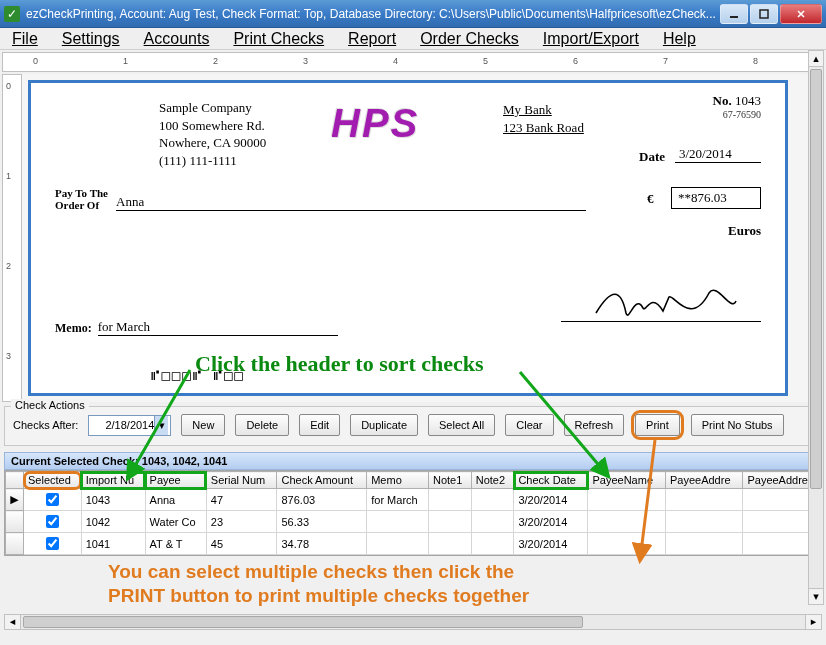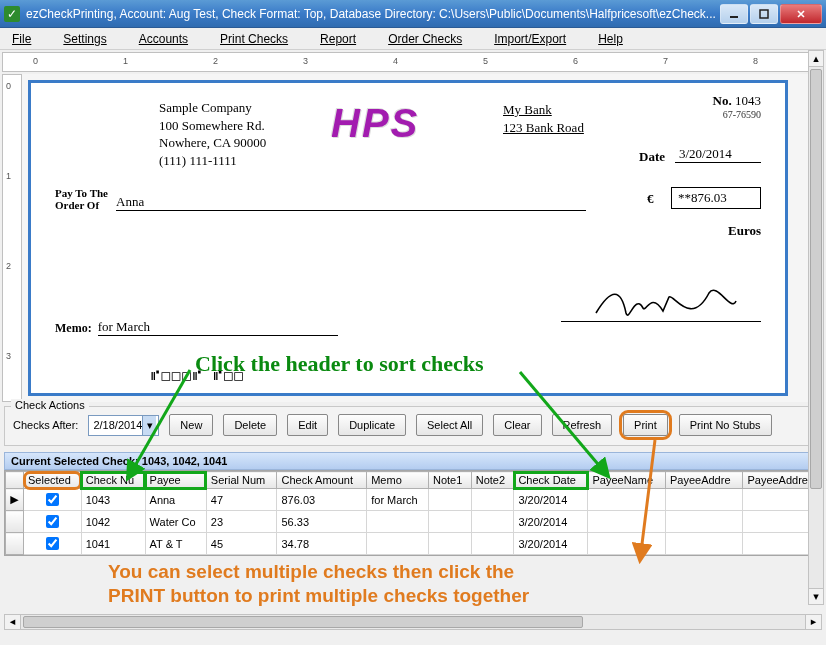--- a/index.html
+++ b/index.html
@@ -39,22 +39,22 @@
     border:1px solid rgba(255,255,255,0.3);
   }
   .winbtn.min, .winbtn.max { background: linear-gradient(#d9e8f7,#b5d0ec); color:#222;}
   .winbtn.close { background: linear-gradient(#e97c7c,#c1272d); width:42px;}
   .winbtn svg { width:10px; height:10px;}
   
   .menubar {
     height: 22px;
     background: #efefef;
     border-bottom: 1px solid #d0d0d0;
-    display:flex; align-items:center; gap:16px; padding:0 4px;
-    font-size:12px;
+    display:flex; align-items:center; gap:8px; padding:0 4px;
+    font-size:16px;
   }
   .menubar .item { padding:2px 8px; cursor:default;}
   .menubar .item .ul{ text-decoration: underline; }
   
   .ruler {
     height: 20px; background:#fff; border:1px solid #c0c0c0; margin:2px; position:relative; font-size:9px; color:#555;
   }
   .ruler .num{ position:absolute; top:3px; font-size:9px;}
   
   .docarea {
@@ -122,21 +122,21 @@
     padding:6px 6px 8px 8px;
     position:relative;
     display:flex; align-items:center; gap:10px;
   }
   .actions-group .legend{
     position:absolute; top:-8px; left:6px; background:#f3f3f3; padding:0 4px; font-size:11px;
   }
   .actions-group label{ font-size:11px;}
   .datebox{
     display:inline-flex; align-items:center; border:1px solid #7a9ac0; background:#fff;
-    height:21px; padding:0 2px 0 4px; font-size:11px;
+    height:21px; padding:0 2px 0 16px; font-size:11px;
   }
   .datebox .dd{ width:14px; text-align:center; background:#c7dbf3; border-left:1px solid #7a9ac0; height:100%; display:flex;align-items:center;justify-content:center;}
   .btn{
     border:1px solid #888; background:linear-gradient(#fdfdfd,#e6e6e6);
     height:22px; font-size:11px; padding:0 10px; cursor:default; border-radius:2px;
   }
   .anno-print-box{
     outline:3px solid #e07b1f; border-radius:6px; padding:1px;
   }
   
@@ -303,21 +303,21 @@
 </div>
 
 <div class="selbar">Current Selected Check: 1043, 1042, 1041</div>
 
 <div class="gridwrap">
 <table class="grid">
   <thead>
     <tr>
       <th class="rowhdr"></th>
       <th class="anno-col-box">Selected</th>
-      <th class="anno-hdr-highlight">Check Nu</th>
+      <th class="anno-hdr-highlight">Import Nu</th>
       <th class="anno-hdr-highlight">Payee</th>
       <th>Serial Num</th>
       <th>Check Amount</th>
       <th>Memo</th>
       <th>Note1</th>
       <th>Note2</th>
       <th class="anno-hdr-highlight">Check Date</th>
       <th>PayeeName</th>
       <th>PayeeAddre</th>
       <th>PayeeAddre</th>

